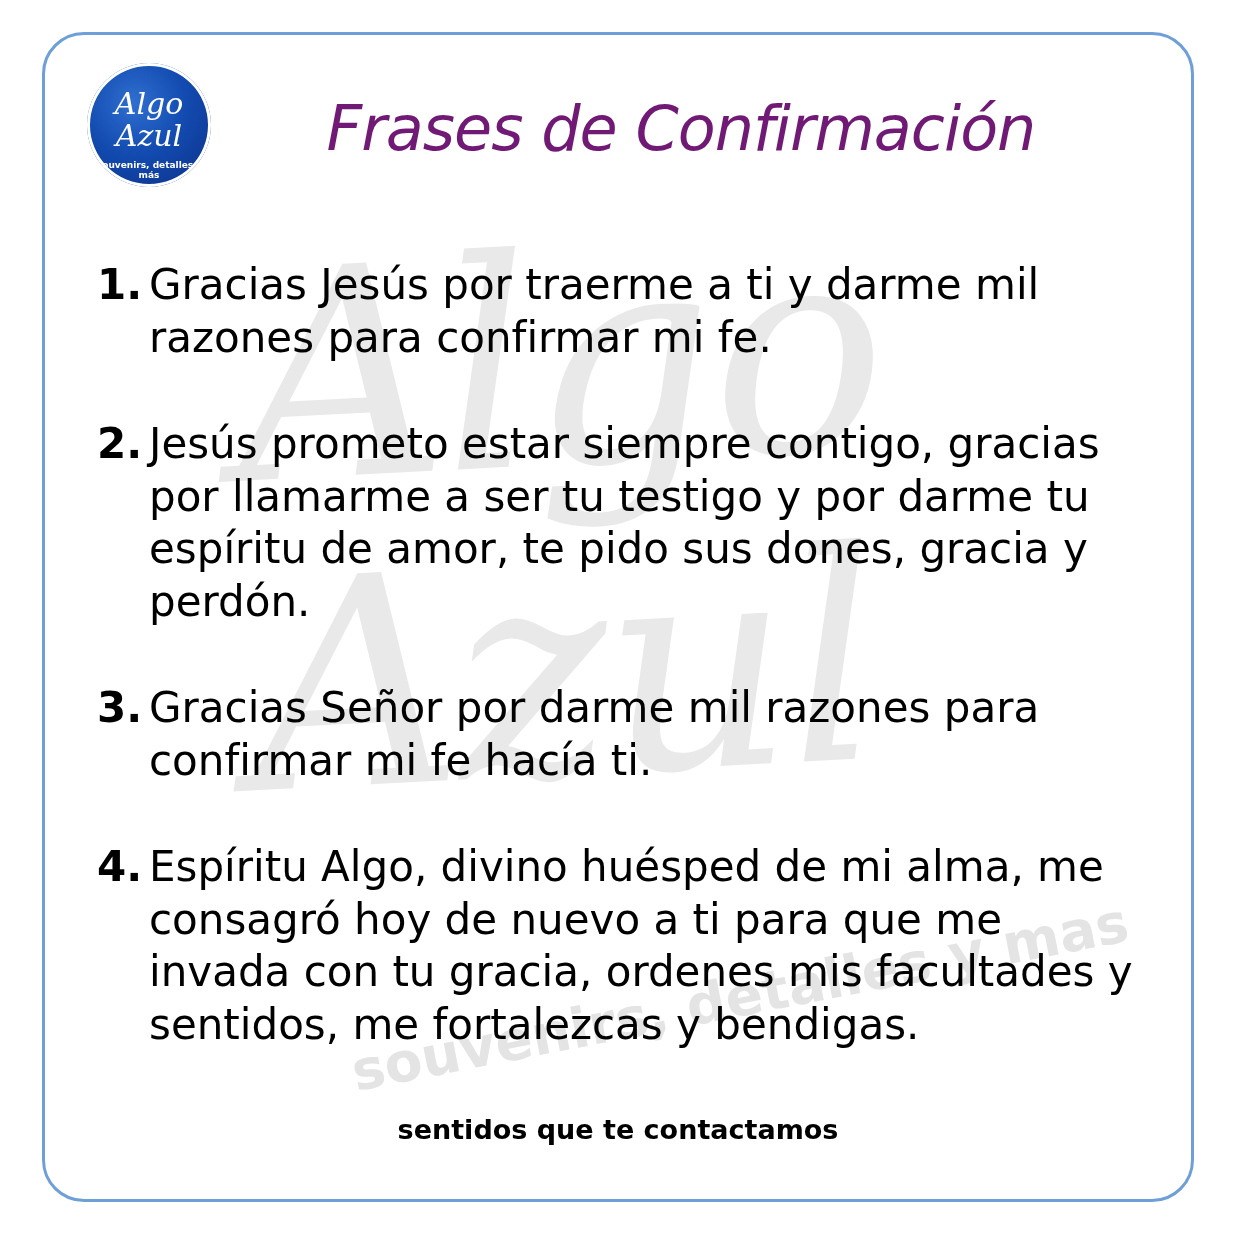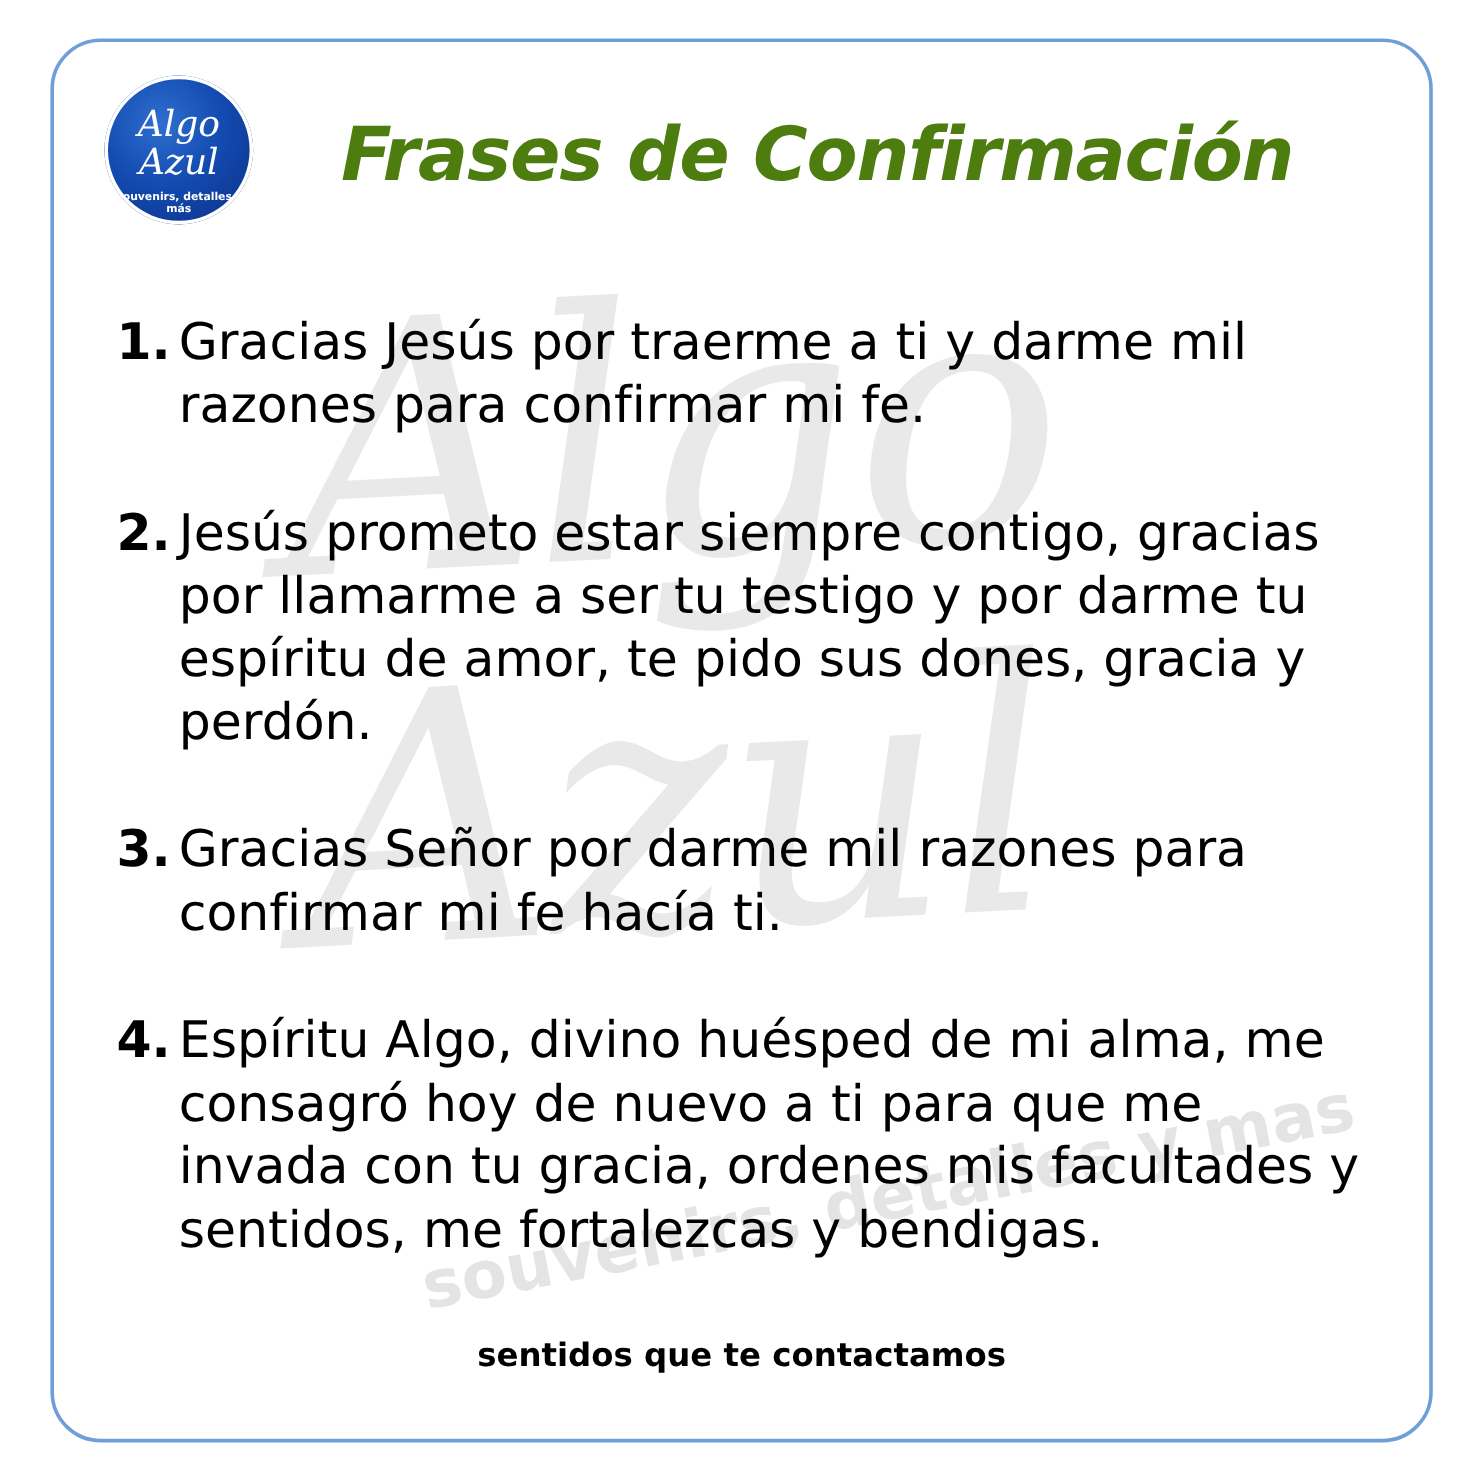--- a/index.html
+++ b/index.html
@@ -114,23 +114,23 @@
     text-align: center;
     color: #ffffff;
     font-size: 9px;
     font-weight: 700;
     font-family: "DejaVu Sans", "Liberation Sans", sans-serif;
   }
   .title {
     flex: 1;
     text-align: center;
     font-size: 62px;
-    font-weight: 700;
+    font-weight: 400;
     font-style: italic;
-    color: #4d7c0f;
+    color: #701a75;
     letter-spacing: -1px;
     margin-left: -40px;
     margin-top: 6px;
   }
 
   
   .list {
     position: relative;
     z-index: 2;
     margin: 72px 48px 0 52px;

